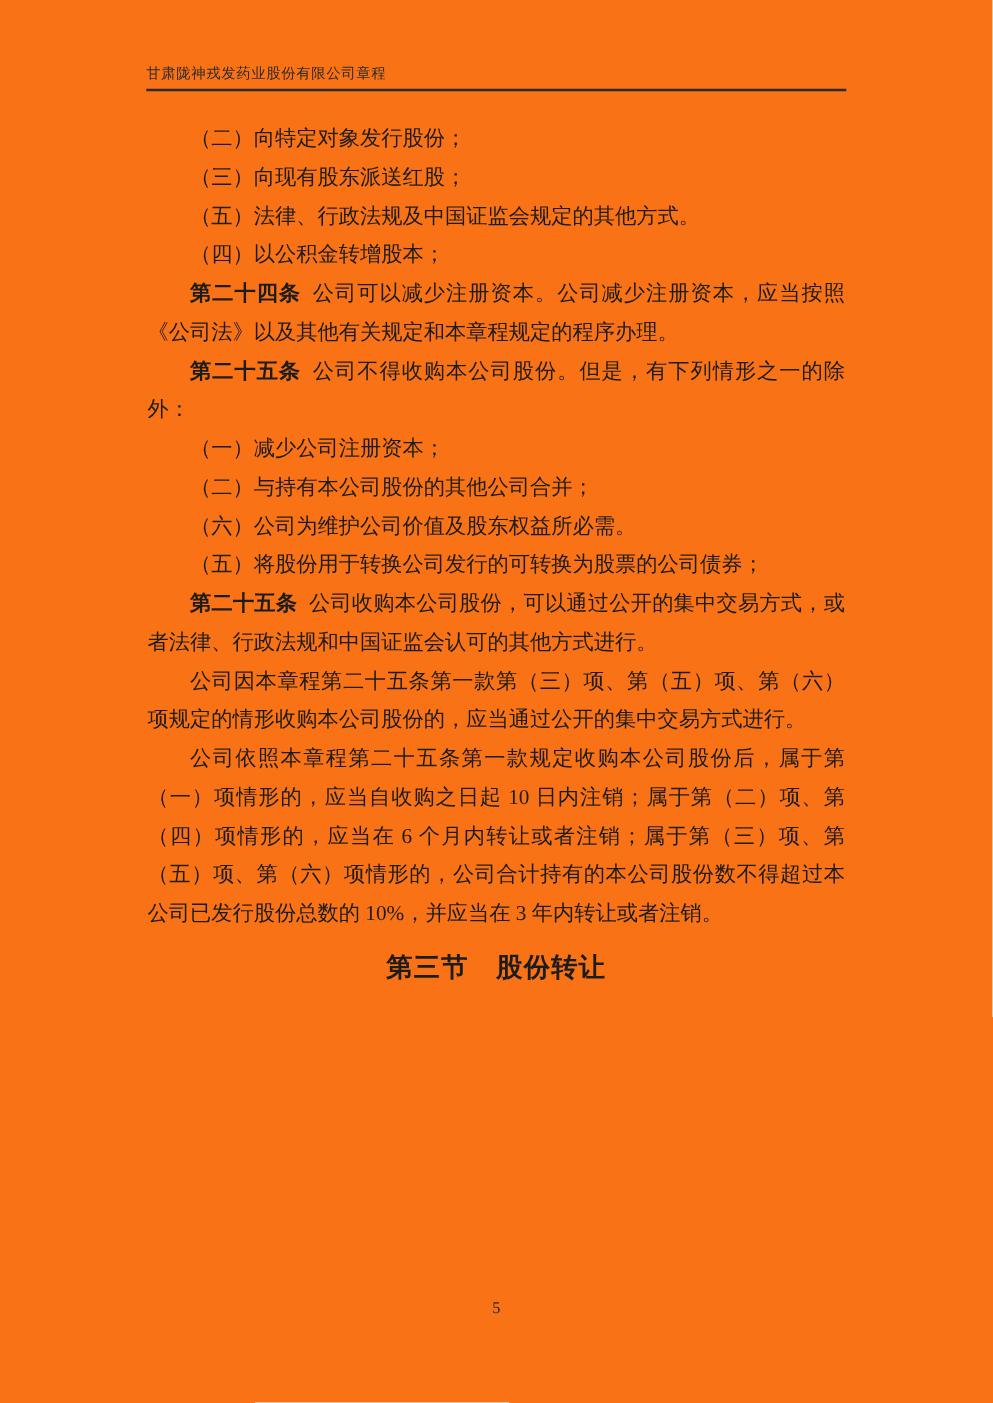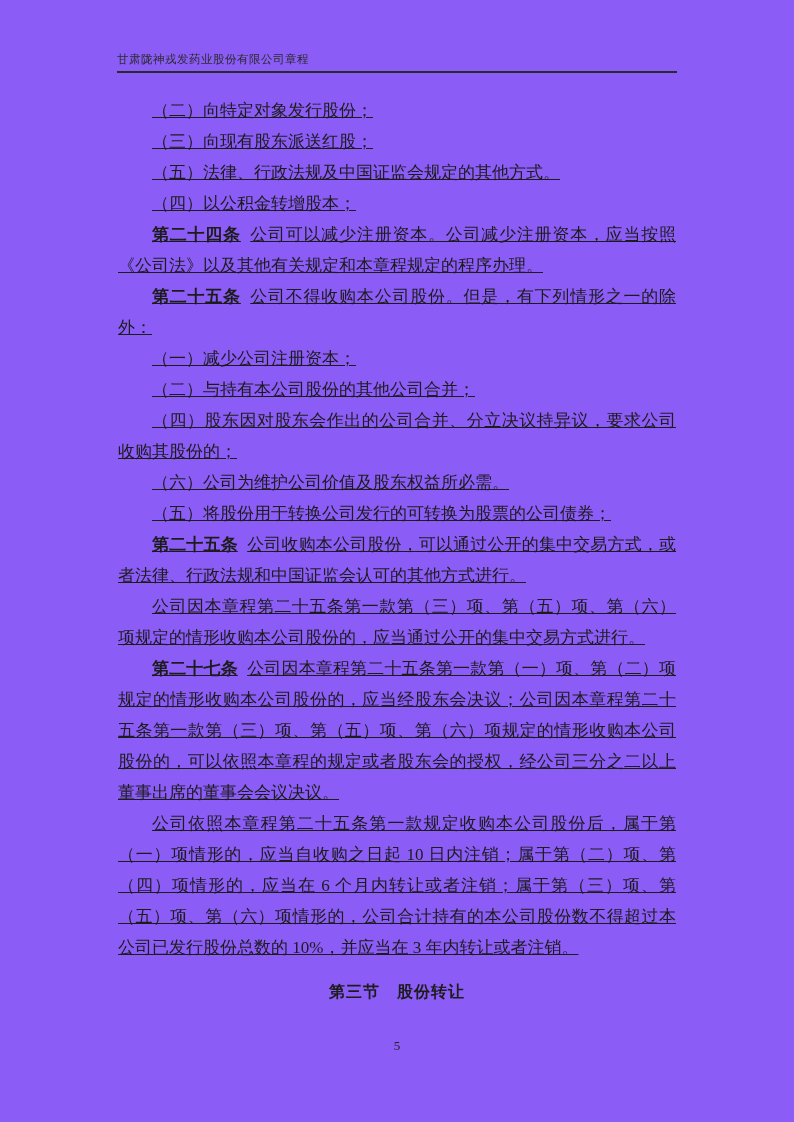--- a/index.html
+++ b/index.html
@@ -1,21 +1,21 @@
 <!DOCTYPE html>
 <html><head>
 <meta charset="utf-8">
 <style>
   html, body { margin: 0; padding: 0; background: #ffffff; }
   .page {
     position: relative;
     width: 794px;
     height: 1122px;
     margin: 0 auto;
-    background: #8b5cf6;
+    background: #f97316;
     font-family: "Liberation Serif", "DejaVu Serif", serif;
     color: #1c1c1c;
     overflow: hidden;
   }
   .doc-header {
     position: absolute;
     left: 117px;
     top: 51px;
     width: 560px;
     padding-bottom: 4px;
@@ -30,32 +30,31 @@
     left: 118px;
     top: 95px;
     width: 558px;
     font-size: 17px;
     line-height: 31px;
     text-align: justify;
   }
   .para {
     margin: 0;
     text-indent: 2em;
-    text-decoration: underline;
   }
   .art-label {
     font-weight: 700;
     margin-right: 0.55em;
   }
   .section-heading {
     margin: 13px 0 0 0;
     text-indent: 0;
     text-align: center;
     font-weight: 700;
-    font-size: 16px;
+    font-size: 21px;
     letter-spacing: 1px;
   }
   .page-number {
     position: absolute;
     left: 0;
     top: 1038px;
     width: 100%;
     text-align: center;
     font-size: 13px;
     color: #222222;
@@ -75,29 +74,27 @@
     <p class="para">（三）向现有股东派送红股；</p>
     <p class="para">（五）法律、行政法规及中国证监会规定的其他方式。</p>
     <p class="para">（四）以公积金转增股本；</p>
 
     <p class="para"><b class="art-label">第二十四条</b><span>公司可以减少注册资本。公司减少注册资本，应当按照《公司法》以及其他有关规定和本章程规定的程序办理。</span></p>
 
     <p class="para"><b class="art-label">第二十五条</b><span>公司不得收购本公司股份。但是，有下列情形之一的除外：</span></p>
 
     <p class="para">（一）减少公司注册资本；</p>
     <p class="para">（二）与持有本公司股份的其他公司合并；</p>
-    <p class="para">（四）股东因对股东会作出的公司合并、分立决议持异议，要求公司收购其股份的；</p>
     <p class="para">（六）公司为维护公司价值及股东权益所必需。</p>
     <p class="para">（五）将股份用于转换公司发行的可转换为股票的公司债券；</p>
 
     <p class="para"><b class="art-label">第二十五条</b><span>公司收购本公司股份，可以通过公开的集中交易方式，或者法律、行政法规和中国证监会认可的其他方式进行。</span></p>
 
     <p class="para">公司因本章程第二十五条第一款第（三）项、第（五）项、第（六）项规定的情形收购本公司股份的，应当通过公开的集中交易方式进行。</p>
 
-    <p class="para"><b class="art-label">第二十七条</b><span>公司因本章程第二十五条第一款第（一）项、第（二）项规定的情形收购本公司股份的，应当经股东会决议；公司因本章程第二十五条第一款第（三）项、第（五）项、第（六）项规定的情形收购本公司股份的，可以依照本章程的规定或者股东会的授权，经公司三分之二以上董事出席的董事会会议决议。</span></p>
 
     <p class="para">公司依照本章程第二十五条第一款规定收购本公司股份后，属于第（一）项情形的，应当自收购之日起 10 日内注销；属于第（二）项、第（四）项情形的，应当在 6 个月内转让或者注销；属于第（三）项、第（五）项、第（六）项情形的，公司合计持有的本公司股份数不得超过本公司已发行股份总数的 10%，并应当在 3 年内转让或者注销。</p>
 
     <p class="section-heading">第三节　股份转让</p>
   </div>
 
   <div class="page-number">5</div>
 
 </div>
 

